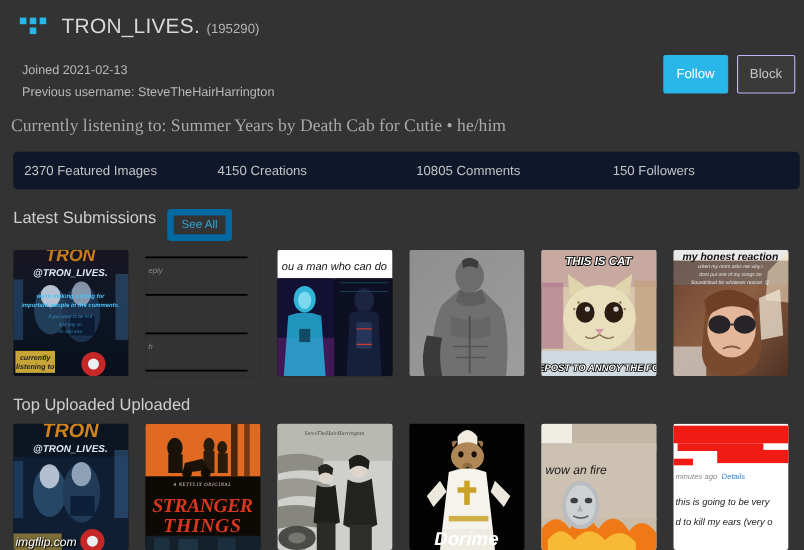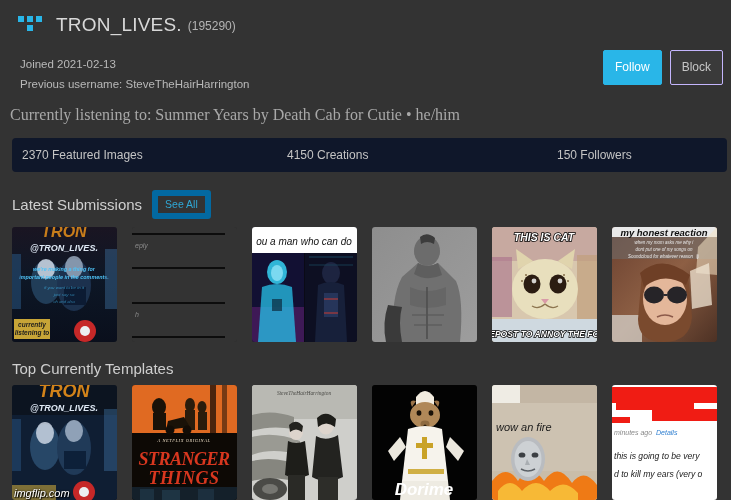--- a/index.html
+++ b/index.html
@@ -126,21 +126,21 @@
     white-space: nowrap;
   }
   .stat.s0 { padding-left: 10px; width: 182px; }
   .stat.s1 { width: 177px; }
   .stat.s2 { width: 175px; }
   .stat.s3 { width: 170px; }
 
   
   .section-head {
     display: flex;
-    align-items: center;
+    align-items: flex-start;
     padding: 18px 0 8px 12px;
   }
   .section-title {
     font-size: 15px;
     color: #cfcfcf;
   }
   .see-all {
     margin-left: 10px;
     font-size: 10.5px;
     color: #2fa8d6;
@@ -206,20 +206,21 @@
       <button class="btn btn-follow">Follow</button>
       <button class="btn btn-block">Block</button>
     </div>
   </div>
 
   <div class="status-line">Currently listening to: Summer Years by Death Cab for Cutie • he/him</div>
 
   <div class="stats-bar">
     <div class="stat s0">2370 Featured Images</div>
     <div class="stat s1">4150 Creations</div>
+    <div class="stat s2">10805 Comments</div>
     <div class="stat s3">150 Followers</div>
   </div>
 
   <div class="section-head">
     <span class="section-title">Latest Submissions</span>
     <span class="see-all">See All</span>
   </div>
 
   <div class="thumb-row">
 
@@ -361,21 +362,21 @@
         <path d="M78 44 L97 36 L100 78 L80 82 Z" fill="#f0e6d4" opacity="0.75"></path>
         <text x="52" y="9" fill="#101010" font-size="9.5" font-family="Liberation Sans, sans-serif" font-weight="bold" text-anchor="middle">my honest reaction</text>
         <text x="52" y="17" fill="#e8e8e8" font-size="4.5" font-family="Liberation Sans, sans-serif" text-anchor="middle">when my mom asks me why i</text>
         <text x="52" y="24" fill="#e8e8e8" font-size="4.5" font-family="Liberation Sans, sans-serif" text-anchor="middle">dont put one of my songs on</text>
         <text x="52" y="31" fill="#e8e8e8" font-size="4.5" font-family="Liberation Sans, sans-serif" text-anchor="middle">Soundcloud for whatever reason 🎙</text>
       </svg>
     </div>
   </div>
 
   <div class="section-head">
-    <span class="section-title">Top Currently Templates</span>
+    <span class="section-title">Top Uploaded Uploaded</span>
   </div>
 
   <div class="thumb-row">
 
     <div class="thumb">
       <svg viewBox="0 0 105 115" preserveAspectRatio="none">
         <rect width="105" height="115" fill="#0c1420"></rect>
         <text x="52" y="12" fill="#e8901a" font-size="18" font-family="Liberation Sans, sans-serif" font-weight="bold" text-anchor="middle" opacity="0.9">TRON</text>
         <text x="52" y="26" fill="#dfe9f5" font-size="9" font-family="Liberation Sans, sans-serif" font-weight="bold" text-anchor="middle">@TRON_LIVES.</text>
         <rect x="0" y="30" width="105" height="85" fill="#0f1e33"></rect>

